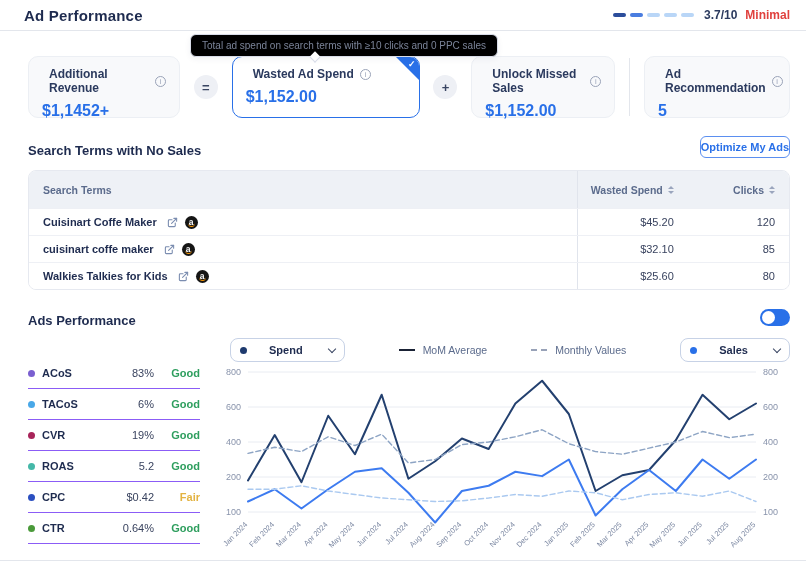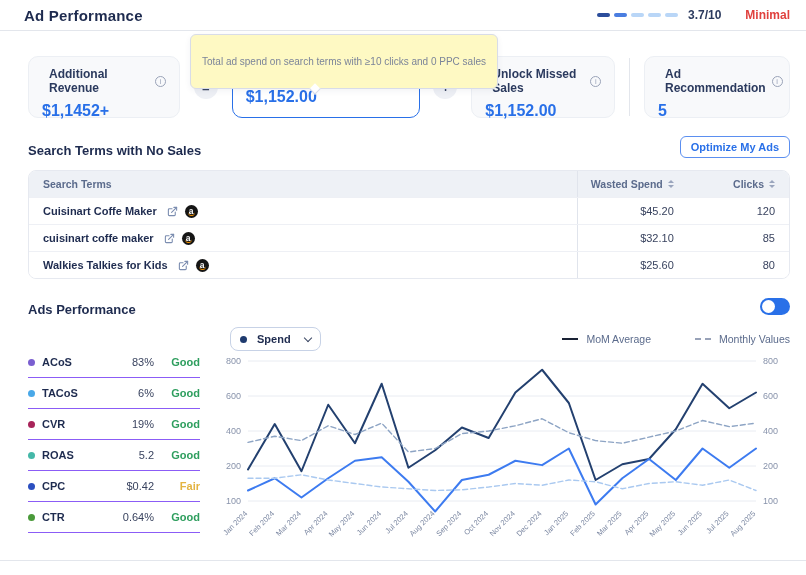--- a/index.html
+++ b/index.html
@@ -7,25 +7,25 @@
   body { font-family:"Liberation Sans", sans-serif; }
   .page { position:relative; width:806px; height:575px; background:#fff; overflow:hidden; }
 
   
   .header { display:flex; justify-content:space-between; align-items:center;
             padding:8px 16px 8px 24px; border-bottom:1px solid #e3e6ec; height:31px; }
   .page-title { font-size:15px; font-weight:800; color:#1e2b4f; letter-spacing:.2px; }
   .score { display:flex; align-items:center; }
   .score-dash { width:13px; height:3.5px; border-radius:2px; margin-left:4px; background:#b9d6f7; }
   .score-value { margin-left:10px; font-size:12px; font-weight:800; color:#2b3a5e; }
-  .score-label { margin-left:24px; font-size:12px; font-weight:800; color:#e0413e; }
-
-  
-  .tooltip { position:absolute; top:34px; left:190px; z-index:6; background:#fef9c3;
-             border:1px solid #d8dce8; border-radius:6px; padding:21px 11px;
+  .score-label { margin-left:8px; font-size:12px; font-weight:800; color:#e0413e; }
+
+  
+  .tooltip { position:absolute; top:34px; left:190px; z-index:6; background:#000000;
+             border:1px solid #d8dce8; border-radius:6px; padding:5px 11px;
              font-size:10px; color:#7b8499; white-space:nowrap;
              box-shadow:0 2px 6px rgba(30,43,79,.06); }
   .tooltip-caret { position:absolute; left:120px; bottom:-5px; width:8px; height:8px;
                    background:#fff; border-right:1px solid #d8dce8; border-bottom:1px solid #d8dce8;
                    transform:rotate(45deg); }
 
   
   .cards-row { margin:25px 16px 0 28px; display:flex; align-items:center; justify-content:space-between; }
   .card { background:#f8f9fb; border:1px solid #eceff4; border-radius:10px; padding:10px 13px;
           height:62px; position:relative; flex:none; }
@@ -40,24 +40,24 @@
         display:flex; align-items:center; justify-content:center; font-weight:800; font-size:13px; flex:none; }
   .cards-vdivider { width:1px; height:58px; background:#e3e6ec; flex:none; }
   .corner-badge { position:absolute; top:-1px; right:-1px; width:0; height:0;
                   border-top:25px solid #2970e8; border-left:25px solid transparent; }
   .corner-check { position:absolute; top:2px; right:3px; color:#fff; font-size:9px; font-weight:700; }
 
   
   .section-head { margin:18px 16px 0 28px; display:flex; justify-content:space-between; align-items:center; }
   .section-title { font-size:13px; font-weight:800; color:#1e2b4f;margin-top:7px; }
   .optimize-btn { font-family:inherit; font-size:11px; font-weight:700; color:#2970e8;
-                  border:1px solid #5b8ff0; border-radius:6px; padding:4px 10px; background:#fff; cursor:pointer; }
+                  border:1px solid #5b8ff0; border-radius:6px; padding:4px 0; background:#fff; cursor:pointer; }
 
   .terms-table { margin:12px 16px 0 28px; border:1px solid #e6e9f0; border-radius:8px; overflow:hidden; }
-  .t-head { display:flex; background:#eef1f6; height:26px; align-items:center;
+  .t-head { display:flex; background:#eef1f6; height:37px; align-items:center;
             font-size:10.5px; color:#5b6b8c; font-weight:600; }
   .t-left { flex:1; padding-left:14px; display:flex; align-items:center; gap:7px; height:100%; }
   .t-right { width:212px; display:flex; align-items:center; height:100%; border-left:1px solid #e0e4ec; }
   .cell-spend { flex:1.05; display:flex; justify-content:flex-end; align-items:center; gap:5px; padding-right:10px; }
   .cell-clicks { flex:1; display:flex; justify-content:flex-end; align-items:center; gap:5px; padding-right:14px; }
   .sort-icon { display:inline-flex; flex-direction:column; gap:2px; }
   .sort-icon i { width:0; height:0; border-left:3px solid transparent; border-right:3px solid transparent; }
   .sort-icon .up { border-bottom:3.5px solid #9aa5bd; }
   .sort-icon .down { border-top:3.5px solid #9aa5bd; }
   .t-row { display:flex; height:27px; align-items:center; border-top:1px solid #eef0f5; font-size:11px; background:#fff; }
@@ -78,21 +78,21 @@
   .perf-body { margin:8px 16px 0 28px; display:flex; gap:16px; }
   .metrics { width:172px; margin-top:22px; }
   .metric-row { display:flex; align-items:center; height:31px; border-bottom:1px solid #8b5cf6; font-size:11px; }
   .m-dot { width:7px; height:7px; border-radius:50%; margin-right:7px; flex:none; background:#888; }
   .m-name { font-weight:700; color:#1e2b4f; flex:1; }
   .m-value { width:50px; text-align:right; color:#39435f; }
   .m-status { width:46px; text-align:right; font-weight:700; }
 
   .chart-area { flex:1; min-width:0; }
   .chart-controls { display:flex; align-items:center; justify-content:space-between; padding-left:14px; margin-top:2px; }
-  .select-pill { display:inline-flex; align-items:center; gap:10px; border:1px solid #c7d2e6; border-radius:8px;
+  .select-pill { display:inline-flex; align-items:center; gap:22px; border:1px solid #c7d2e6; border-radius:8px;
                  padding:5px 9px; font-size:11px; font-weight:700; color:#1e2b4f; background:#fff; cursor:pointer; }
   .pill-dot { width:7px; height:7px; border-radius:50%; flex:none; }
   .chev { width:6px; height:6px; border-right:1.5px solid #3a4663; border-bottom:1.5px solid #3a4663;
           transform:rotate(45deg); margin-top:-3px; margin-left:4px; }
   .legend { display:flex; gap:44px; }
   .legend-item { display:flex; align-items:center; gap:8px; font-size:10.5px; color:#5b6b8c; }
   .sw-solid { width:16px; height:0; border-top:2.5px solid #1a2235; }
   .sw-dashed { width:16px; height:0; border-top:2px dashed #98a2b8; }
   .chart-canvas { margin-top:4px; }
 
@@ -301,20 +301,25 @@
         </div>
         <div class="legend">
           <div class="legend-item">
             <span class="sw-solid"></span>
             <span>MoM Average</span>
           </div>
           <div class="legend-item">
             <span class="sw-dashed"></span>
             <span>Monthly Values</span>
           </div>
+        </div>
+        <div class="select-pill">
+          <span class="pill-dot" id="right-dot" style="background: rgb(41, 112, 232);"></span>
+          <span>Sales</span>
+          <span class="chev"></span>
         </div>
       </div>
       <div class="chart-canvas" id="chart"><svg width="572" height="212" viewBox="0 0 572 212">
             <line x1="32" y1="146" x2="540" y2="146" stroke="#e9ecf2" stroke-width="1"></line>
             <text x="25" y="149" text-anchor="end" font-size="9" fill="#8893ab">100</text>
             <text x="547" y="149" text-anchor="start" font-size="9" fill="#8893ab">100</text>
             <line x1="32" y1="111" x2="540" y2="111" stroke="#e9ecf2" stroke-width="1"></line>
             <text x="25" y="114" text-anchor="end" font-size="9" fill="#8893ab">200</text>
             <text x="547" y="114" text-anchor="start" font-size="9" fill="#8893ab">200</text>
             <line x1="32" y1="76" x2="540" y2="76" stroke="#e9ecf2" stroke-width="1"></line>

